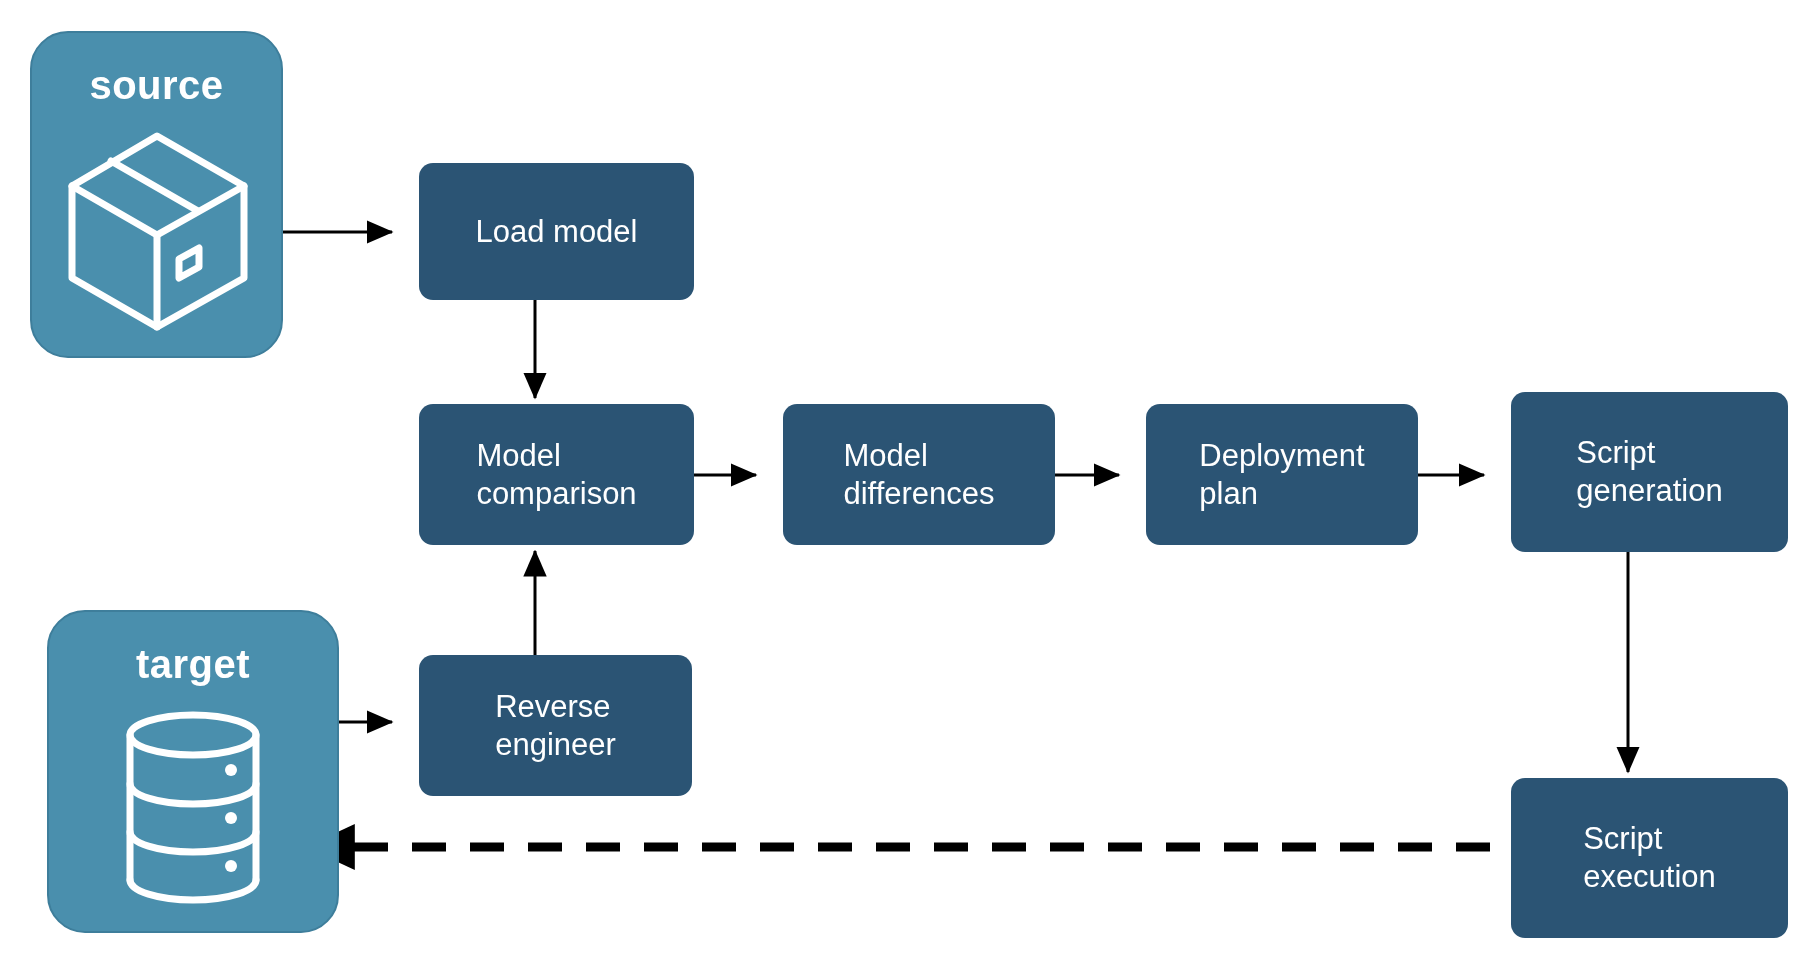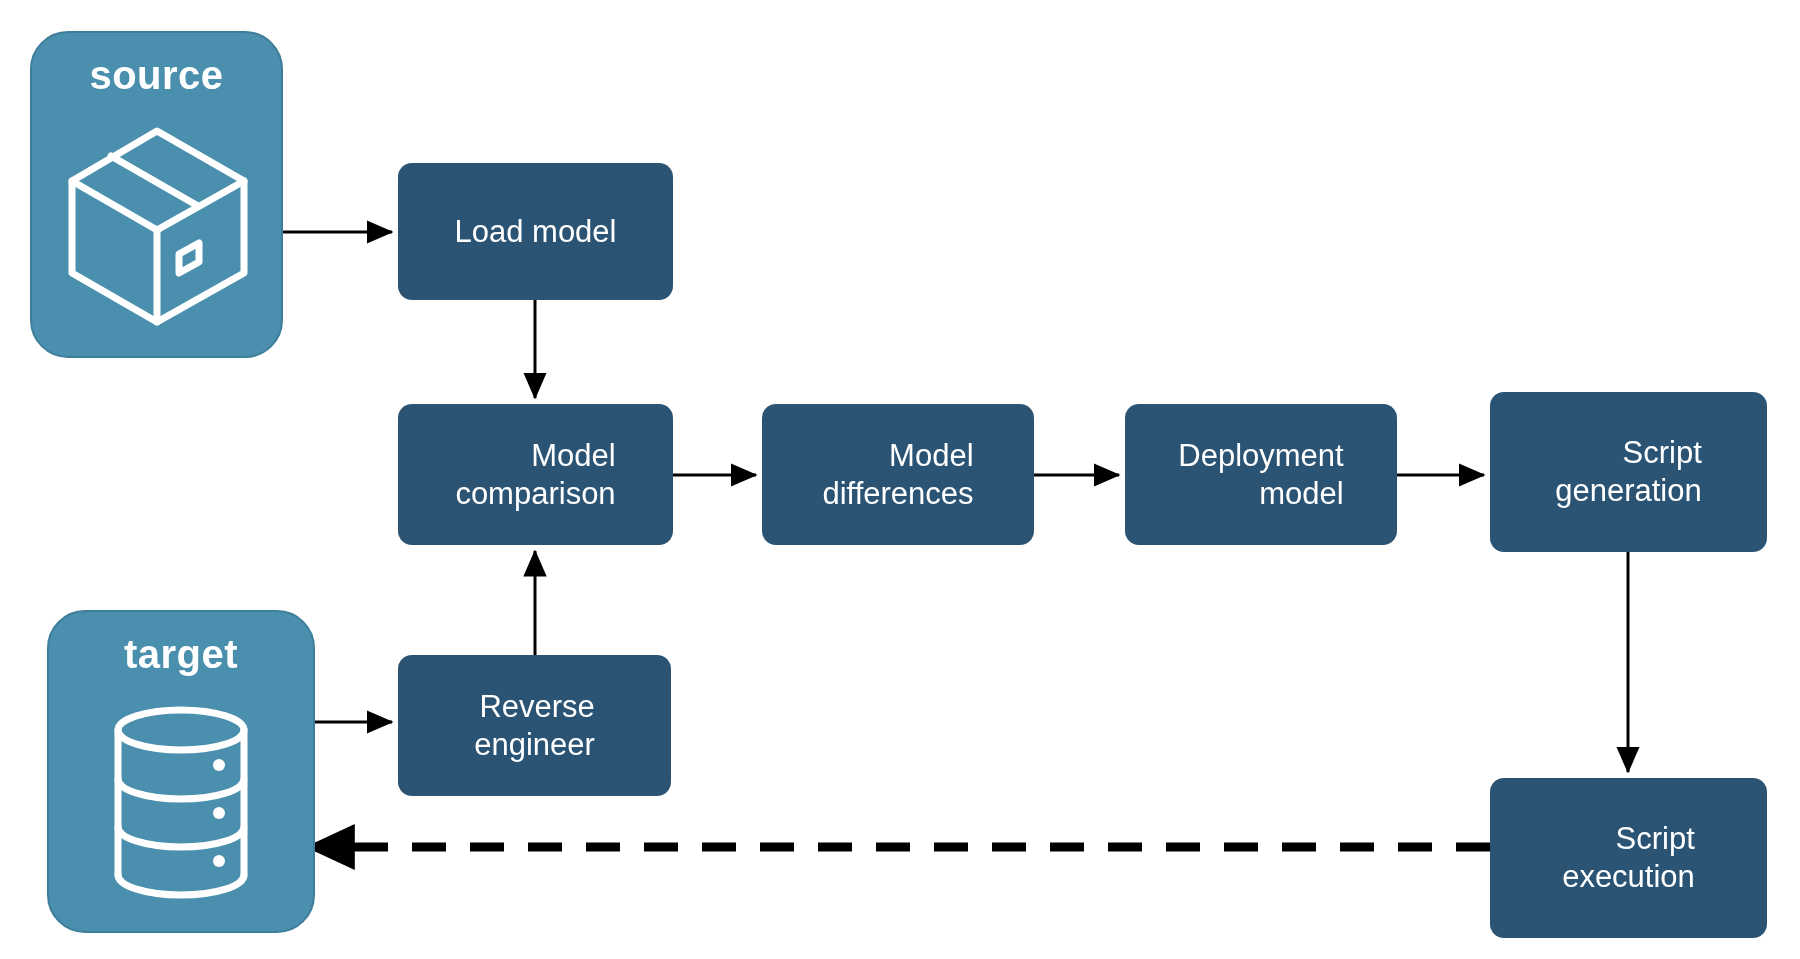--- a/index.html
+++ b/index.html
@@ -34,51 +34,52 @@
     flex-direction: column;
     align-items: center;
     z-index: 3;
   }
   .endpoint-label {
     color: #ffffff;
     font-weight: bold;
     font-size: 40px;
     letter-spacing: 0.5px;
     line-height: 1;
-    margin-top: 22px;
+    margin-top: 32px;
     user-select: none;
   }
   .endpoint-icon {
     flex: 1;
     display: flex;
     align-items: center;
     justify-content: center;
     width: 100%;
   }
 
   #source-card { left: 30px;  top: 31px;  width: 253px; height: 327px; }
-  #target-card { left: 47px;  top: 610px; width: 268px; height: 323px; }
+  #target-card { left: 47px;  top: 610px; width: 292px; height: 323px; }
 
   
   .process {
     position: absolute;
     background: #2B5474;
     border-radius: 14px;
     box-sizing: border-box;
     display: flex;
     align-items: center;
     justify-content: center;
-    text-align: right;
+    text-align: left;
     color: #ffffff;
     font-size: 31px;
     line-height: 1.22;
     padding: 6px 10px;
     z-index: 3;
     white-space: pre-line;
     user-select: none;
+    margin-left: 21px;
   }
 
   #box-load-model       { left: 398px;  top: 163px; width: 275px; height: 137px; }
   #box-model-comparison { left: 398px;  top: 404px; width: 275px; height: 141px; }
   #box-model-differences{ left: 762px;  top: 404px; width: 272px; height: 141px; }
   #box-deployment-plan  { left: 1125px; top: 404px; width: 272px; height: 141px; }
   #box-script-generation{ left: 1490px; top: 392px; width: 277px; height: 160px; }
   #box-script-execution { left: 1490px; top: 778px; width: 277px; height: 160px; }
 
   
@@ -166,21 +167,21 @@
 
   <div class="process" id="box-load-model">Load model</div>
 
   <div class="process" id="box-model-comparison">Model
 comparison</div>
 
   <div class="process" id="box-model-differences">Model
 differences</div>
 
   <div class="process" id="box-deployment-plan">Deployment
-model</div>
+plan</div>
 
   <div class="process" id="box-script-generation">Script
 generation</div>
 
   <div class="process" id="box-script-execution">Script
 execution</div>
 
   <div class="process" id="box-reverse-engineer" style="left:398px; top:655px; width:273px; height:141px;">Reverse
 engineer</div>
 

